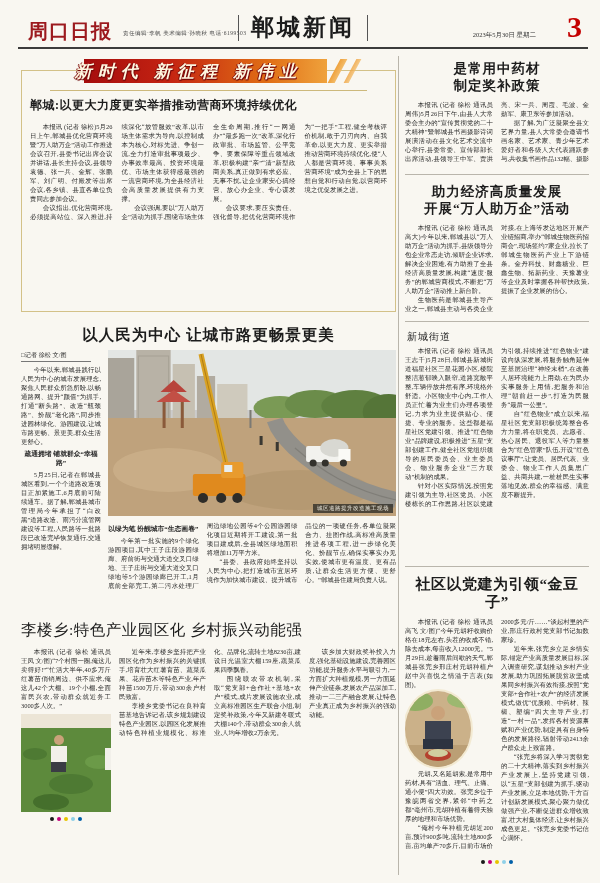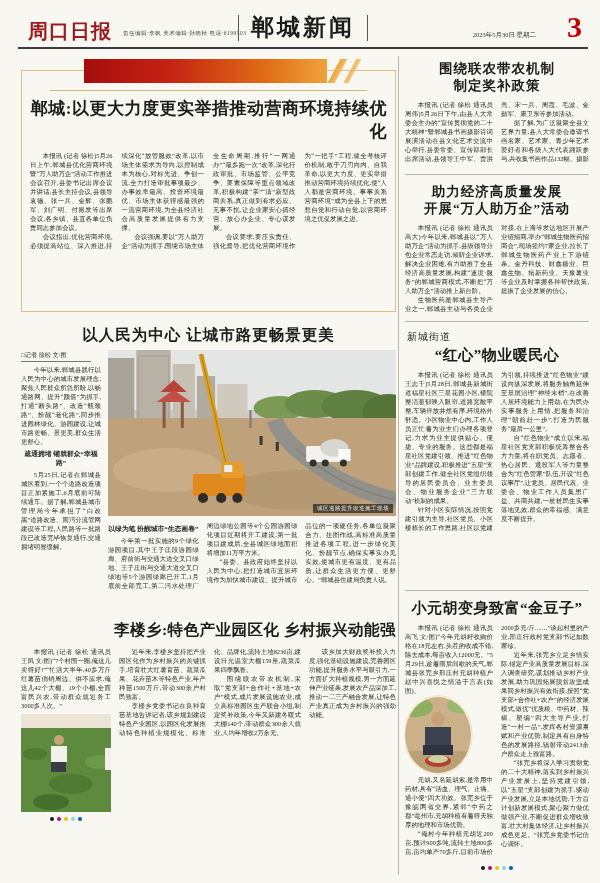--- a/index.html
+++ b/index.html
@@ -24,40 +24,40 @@
   .a1box{position:relative;margin-top:16px;border:1px solid #d3c188;padding:22px 8px 6px 8px;height:212px;}
   .banner{position:absolute;left:28px;right:28px;top:-14px;height:30px;}
   .ribbon{position:absolute;left:34px;right:40px;top:2px;bottom:4px;
           background:linear-gradient(90deg,#a50d0d,#c42312 35%,#e06d15 75%,#efa23c);}
   .stripe{position:absolute;top:2px;bottom:4px;width:7px;background:linear-gradient(90deg,#efa23c,#f3bc6a);transform:skewX(-28deg);}
   .stripe.s1{right:26px;} .stripe.s2{right:12px;width:5px;opacity:.8;}
   .banner-underline{position:absolute;left:0;right:0;bottom:-4px;height:1px;background:#cdb97c;}
   .banner-text{position:absolute;left:0;right:40px;top:0;bottom:2px;display:flex;align-items:center;justify-content:center;
                font-size:17px;font-weight:bold;font-style:italic;letter-spacing:6px;color:#fff7e0;
                text-shadow:1px 1px 0 #7d0a0a,-1px 0 0 #7d0a0a,0 1px 1px #5c0606;}
-  .a1-headline{text-align:right;font-size:17px;font-weight:bold;letter-spacing:.5px;margin:4px 0 8px 0;}
+  .a1-headline{text-align:left;font-size:12px;font-weight:bold;letter-spacing:.5px;margin:4px 6px 8px 0;}
   .a1-body{column-count:4;column-gap:9px;height:158px;overflow:hidden;}
   
   .bodytxt{font-size:6.4px;line-height:9px;text-align:justify;color:#2a2a2a;}
   .bodytxt p{margin:0;text-indent:2em;}
   .bodytxt p.subhead{text-indent:0;text-align:center;font-weight:bold;font-size:6.8px;margin:3px 0;}
   
   .a2{margin-top:13px;}
   .a2-headline{text-align:center;font-size:15.5px;font-weight:bold;letter-spacing:1px;margin:2px 0 4px 0;}
   .a2-grid{display:grid;grid-template-columns:80px 1fr;column-gap:7px;}
   .byline{font-size:6.2px;border-bottom:1px solid #777;padding-bottom:2px;margin-bottom:3px;width:70px;}
   .a2-left{height:262px;overflow:hidden;}
   .photo-main{position:relative;width:100%;height:166px;background:#ccc;}
   .photo-main svg{display:block;width:100%;height:100%;}
   .photo-cap{position:absolute;right:3px;bottom:3px;background:rgba(45,44,38,.78);color:#f5f2e8;
              font-size:5.5px;padding:1px 4px;letter-spacing:.5px;}
   .a2-bottom{margin-top:5px;column-count:3;column-gap:8px;height:84px;overflow:hidden;}
   
   .a3{margin-top:8px;}
-  .a3-headline{text-align:right;font-size:15.5px;font-weight:bold;letter-spacing:.5px;margin:4px 0 6px 0;}
+  .a3-headline{text-align:left;font-size:15.5px;font-weight:normal;letter-spacing:.5px;margin:4px 0 6px 0;}
   .a3-grid{display:grid;grid-template-columns:90px 1fr;column-gap:8px;}
   .a3-col1{height:218px;overflow:hidden;}
   .photo-field{width:90px;height:98px;margin-top:4px;}
   .photo-field svg{display:block;width:100%;height:100%;}
   .dots{display:flex;gap:3px;justify-content:center;margin-top:5px;}
   .dots i{width:4px;height:4px;border-radius:50%;display:block;}
   .a3-rest{column-count:3;column-gap:8px;height:218px;overflow:hidden;}
   
   .r-art{position:relative;}
   .r-headline{text-align:center;font-weight:bold;font-size:13.5px;line-height:17px;letter-spacing:1px;margin:2px 0 6px 0;}
@@ -90,20 +90,21 @@
   <div class="hdr-rule"></div>
   <div class="vrule"></div>
 
   <div class="leftcol">
 
     <div class="a1box">
       <div class="banner">
         <div class="ribbon"></div>
         <div class="stripe s1"></div>
         <div class="stripe s2"></div>
+        <div class="banner-text">新时代 新征程 新伟业</div>
         <div class="banner-underline"></div>
       </div>
       <div class="a1-headline">郸城:以更大力度更实举措推动营商环境持续优化</div>
       <div class="a1-body bodytxt">
           <p>本报讯 (记者 徐松)5月26日上午,郸城县优化营商环境暨“万人助万企”活动工作推进会议召开,县委书记出席会议并讲话,县长主持会议,县领导袁德、张一兵、金辉、张鹏军、刘广明、付殿发等出席会议,各乡镇、县直各单位负责同志参加会议。</p>
           <p>会议指出,优化营商环境,必须提高站位、深入推进,持续深化“放管服效”改革,以市场主体需求为导向,以控制成本为核心,对标先进、争创一流,全力打造审批事项最少、办事效率最高、投资环境最优、市场主体获得感最强的一流营商环境,为全县经济社会高质量发展提供有力支撑。</p>
           <p>会议强调,要以“万人助万企”活动为抓手,围绕市场主体全生命周期,推行“一网通办”“最多跑一次”改革,深化行政审批、市场监管、公平竞争、要素保障等重点领域改革,积极构建“亲”“清”新型政商关系,真正做到有求必应、无事不扰,让企业家安心搞经营、放心办企业、专心谋发展。</p>
           <p>会议要求,要压实责任、强化督导,把优化营商环境作为“一把手”工程,健全考核评价机制,敢于刀刃向内、自我革命,以更大力度、更实举措推动营商环境持续优化,使“人人都是营商环境、事事关系营商环境”成为全县上下的思想自觉和行动自觉,以营商环境之优促发展之进。</p>
         </div>
     </div>
@@ -207,21 +208,21 @@
             <p>该乡加大财政奖补投入力度,强化基础设施建设,完善园区功能,提升服务水平与吸引力,一方面扩大种植规模,另一方面延伸产业链条,发展农产品深加工,推动一二三产融合发展,让特色产业真正成为乡村振兴的强劲动能。</p>
           </div>
       </div>
     </div>
   </div>
 
   <div class="rightcol">
 
     <div class="r-art">
       <div class="r-headline">
-        <div>围绕联农带农机制</div>
+        <div>是常用中药材</div>
         <div>制定奖补政策</div>
       </div>
       <div class="r-body bodytxt h-r1">
           <p>本报讯 (记者 徐松 通讯员 周伟)5月26日下午,由县人大常委会主办的“宣传贯彻党的二十大精神”暨郸城县书画摄影诗词展演活动在县文化艺术交流中心举行,县委常委、宣传部部长出席活动,县领导王中军、贾洪亮、宋一兵、周霞、毛波、金勋军、康卫东等参加活动。</p>
           <p>据了解,为广泛凝聚全县文艺界力量,县人大常委会邀请书画名家、艺术家、青少年艺术爱好者和各级人大代表踊跃参与,共收集书画作品132幅、摄影作品218幅、诗歌作品119首,作品立意新颖、主题鲜明、技艺精湛、品味高雅,表达了各界人士对新时代的讴歌、对文化艺术的追求,充分展现了现代化郸城建设的良好风貌。</p>
         </div>
     </div>
     <div class="r-div"></div>
 
     <div class="r-art">
@@ -231,31 +232,30 @@
       </div>
       <div class="r-body bodytxt h-r2">
           <p>本报讯 (记者 徐松 通讯员 高大)今年以来,郸城县以“万人助万企”活动为抓手,县级领导分包企业常态走访,倾听企业诉求,解决企业困难,有力助推了全县经济高质量发展,构建“速度·服务”的郸城营商模式,不断把“万人助万企”活动推上新台阶。</p>
           <p>生物医药是郸城县主导产业之一,郸城县主动与各类企业对接,在上海等发达地区开展产业链招商,举办“郸城生物医药招商会”,现场签约7家企业,拉长了郸城生物医药产业上下游链条。金丹科技、财鑫糖业、巨鑫生物、拓新药业、天豫薯业等企业及时掌握各种帮扶政策,提振了企业发展的信心。</p>
         </div>
     </div>
     <div class="r-div"></div>
 
     <div class="r-art">
       <div class="kicker">新城街道</div>
-      <div class="r-headline-lg">“红心”物业暖民心</div>
       <div class="r-body bodytxt h-r3">
           <p>本报讯 (记者 徐松 通讯员 王志千)5月28日,郸城县新城街道福星社区三星花园小区,楼院整洁葱郁映入眼帘,道路宽敞平整,车辆停放井然有序,环境格外舒适。小区物业中心内,工作人员正忙着为业主们办理各项登记,力求为业主提供贴心、便捷、专业的服务。这些都是福星社区党建引领、推进“红色物业”品牌建设,积极推进“五星”支部创建工作,健全社区党组织领导的居民委员会、业主委员会、物业服务企业“三方联动”机制的成果。</p>
           <p>针对小区实际情况,按照党建引领为主导,社区党员、小区楼栋长的工作思路,社区以党建为引领,持续推进“红色物业”建设向纵深发展,将服务触角延伸至基层治理“神经末梢”,在改善人居环境能力上用劲,在为民办实事服务上用情,把服务和治理“朝前赶一步”,打造为民服务“最后一公里”。</p>
           <p>自“红色物业”成立以来,福星社区党支部积极统筹整合各方力量,将在职党员、志愿者、热心居民、退役军人等力量整合为“红色管家”队伍,开设“红色议事厅”,让党员、居民代表、业委会、物业工作人员集思广益、共商共建,一桩桩民生实事落地见效,群众的幸福感、满意度不断提升。</p>
         </div>
     </div>
     <div class="r-div"></div>
 
     <div class="r-art">
-      <div class="r-headline-lg">小元胡变身致富“金豆子”</div>
+      <div class="r-headline-lg">社区以党建为引领“金豆子”</div>
       <div class="r-body bodytxt h-r4">
         <div>
             <p>本报讯 (记者 徐松 通讯员 高飞 文/图)“今年元胡籽收购价格在18元左右,头茬的收成不错,除去成本,每亩收入12000元。”5月29日,趁着雨后间歇的天气,郸城县张完乡邢庄村元胡种植户赵中兴喜悦之情溢于言表(如图)。</p>
           </div>
         <div class="oval-photo">
           <svg viewBox="0 0 66 76" preserveAspectRatio="none">
             <rect x="0" y="0" width="66" height="76" fill="#cbb189"></rect>
             <ellipse cx="10" cy="10" rx="18" ry="10" fill="#8fae62"></ellipse>
             <ellipse cx="58" cy="8" rx="16" ry="9" fill="#9cb870"></ellipse>
             <rect x="0" y="54" width="66" height="22" fill="#bb9f75"></rect>

